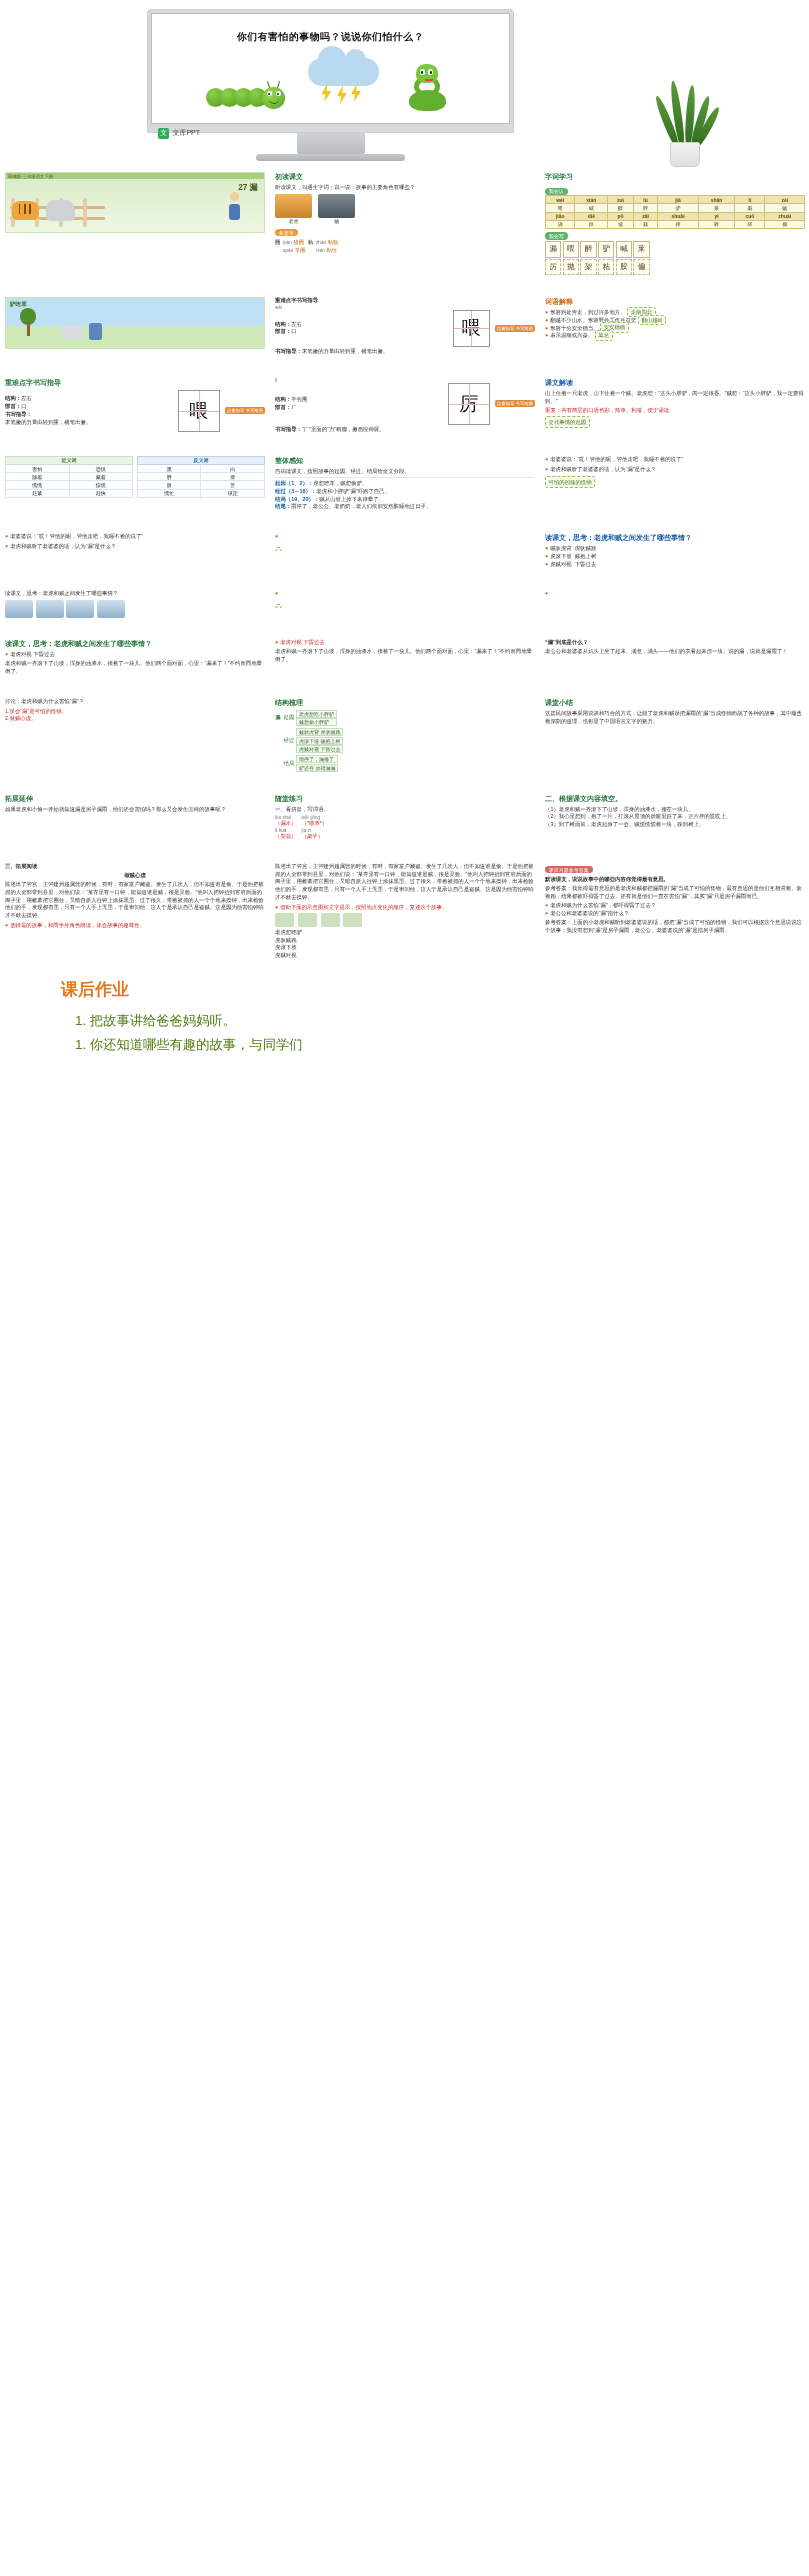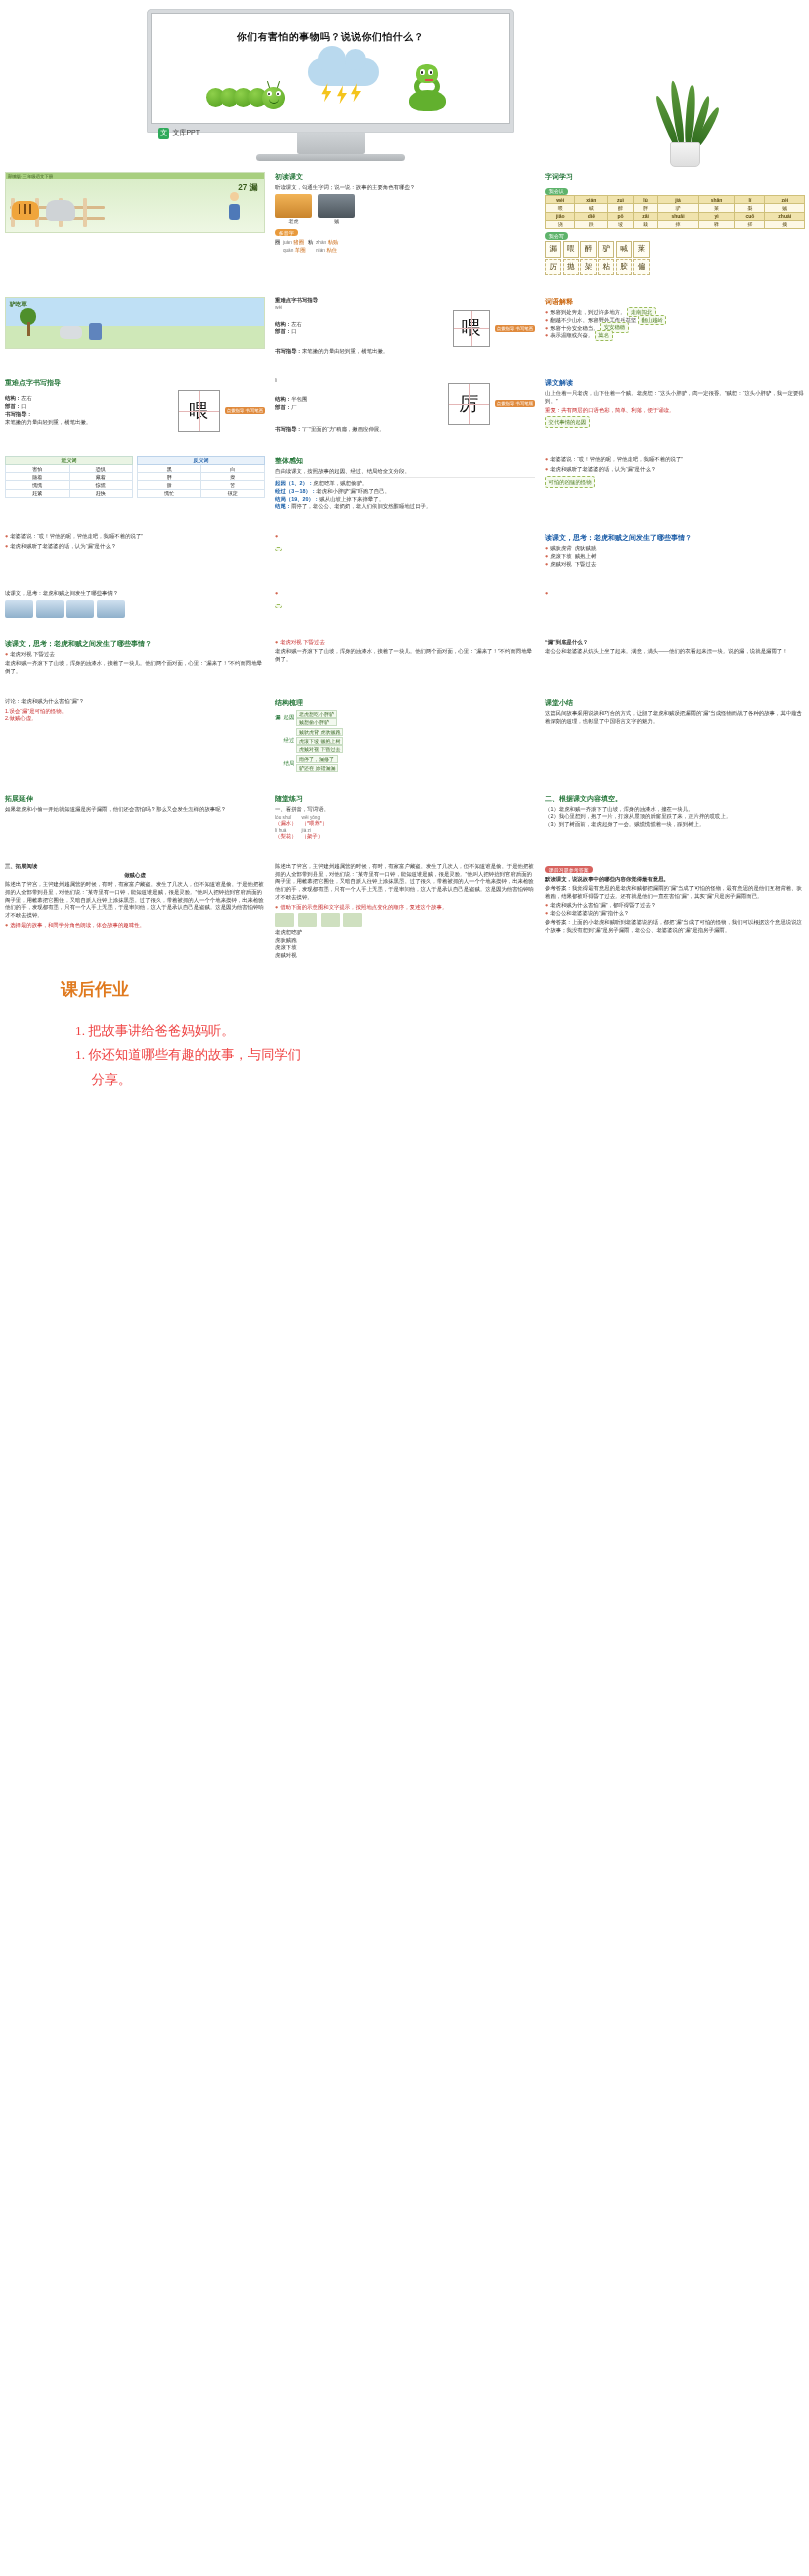--- a/index.html
+++ b/index.html
@@ -304,25 +304,25 @@
     width: 28px; height: 17.7px; border-radius:1.9px;
     background: linear-gradient(#cfe0ef,#8fb0cb);
   }
 
   
   .homework {
     width: 810px; padding: 11.4px 0 21.5px 0; background:#fff;
   }
   .hw-title {
     font-size: 17px; color: #e07a1f; font-weight: bold;
-    text-align:left; padding-left: 61px; margin-bottom: 18px;
+    text-align:left; padding-left: 61px; margin-bottom: 8px;
     font-family: "Liberation Serif", serif;
   }
-  .hw-list { padding-left: 75px; font-size: 13.3px; line-height: 1.85; color:#ef4444;
-    font-family: Liberation Serif, serif; }
+  .hw-list { padding-left: 75px; font-size: 13.3px; line-height: 1.85; color:#4d7c0f;
+    font-family: Liberation Sans, sans-serif; }
   .hw-list .indent { padding-left: 16.4px; }
 
   .note-bullet { display:flex; gap:1.9px; }
   .note-bullet .dot { color:#d2654f; }
   .hr-soft { height:0.6px; background:#e6e6e6; margin:1.9px 0; }
   .pinyin { font-size: 4.7px; color:#777; }
   .kv { display:flex; gap: 2.5px; font-size: 5.4px; }
   .icon-sq {
     width: 19px; height: 14px; border-radius:1.3px; background:#cfe0c0; display:inline-block;
   }
@@ -887,18 +887,17 @@
       <div class="tiny" style="margin-top:1.3px">参考答案：上面的小老虎和贼听到老婆婆说的话，都把“漏”当成了可怕的怪物，我们可以根据这个意思说说这个故事；我没有想到“漏”是房子漏雨，老公公、老婆婆说的“漏”是指房子漏雨。</div>
     </div>
 
   </div>
 
   <div class="homework">
     <div class="hw-title">课后作业</div>
     <div class="hw-list">
       <div>1. 把故事讲给爸爸妈妈听。</div>
       <div>1. 你还知道哪些有趣的故事，与同学们</div>
-      <div class="indent">分享。</div>
     </div>
   </div>
 
 </div>
 
 
 </body></html>

